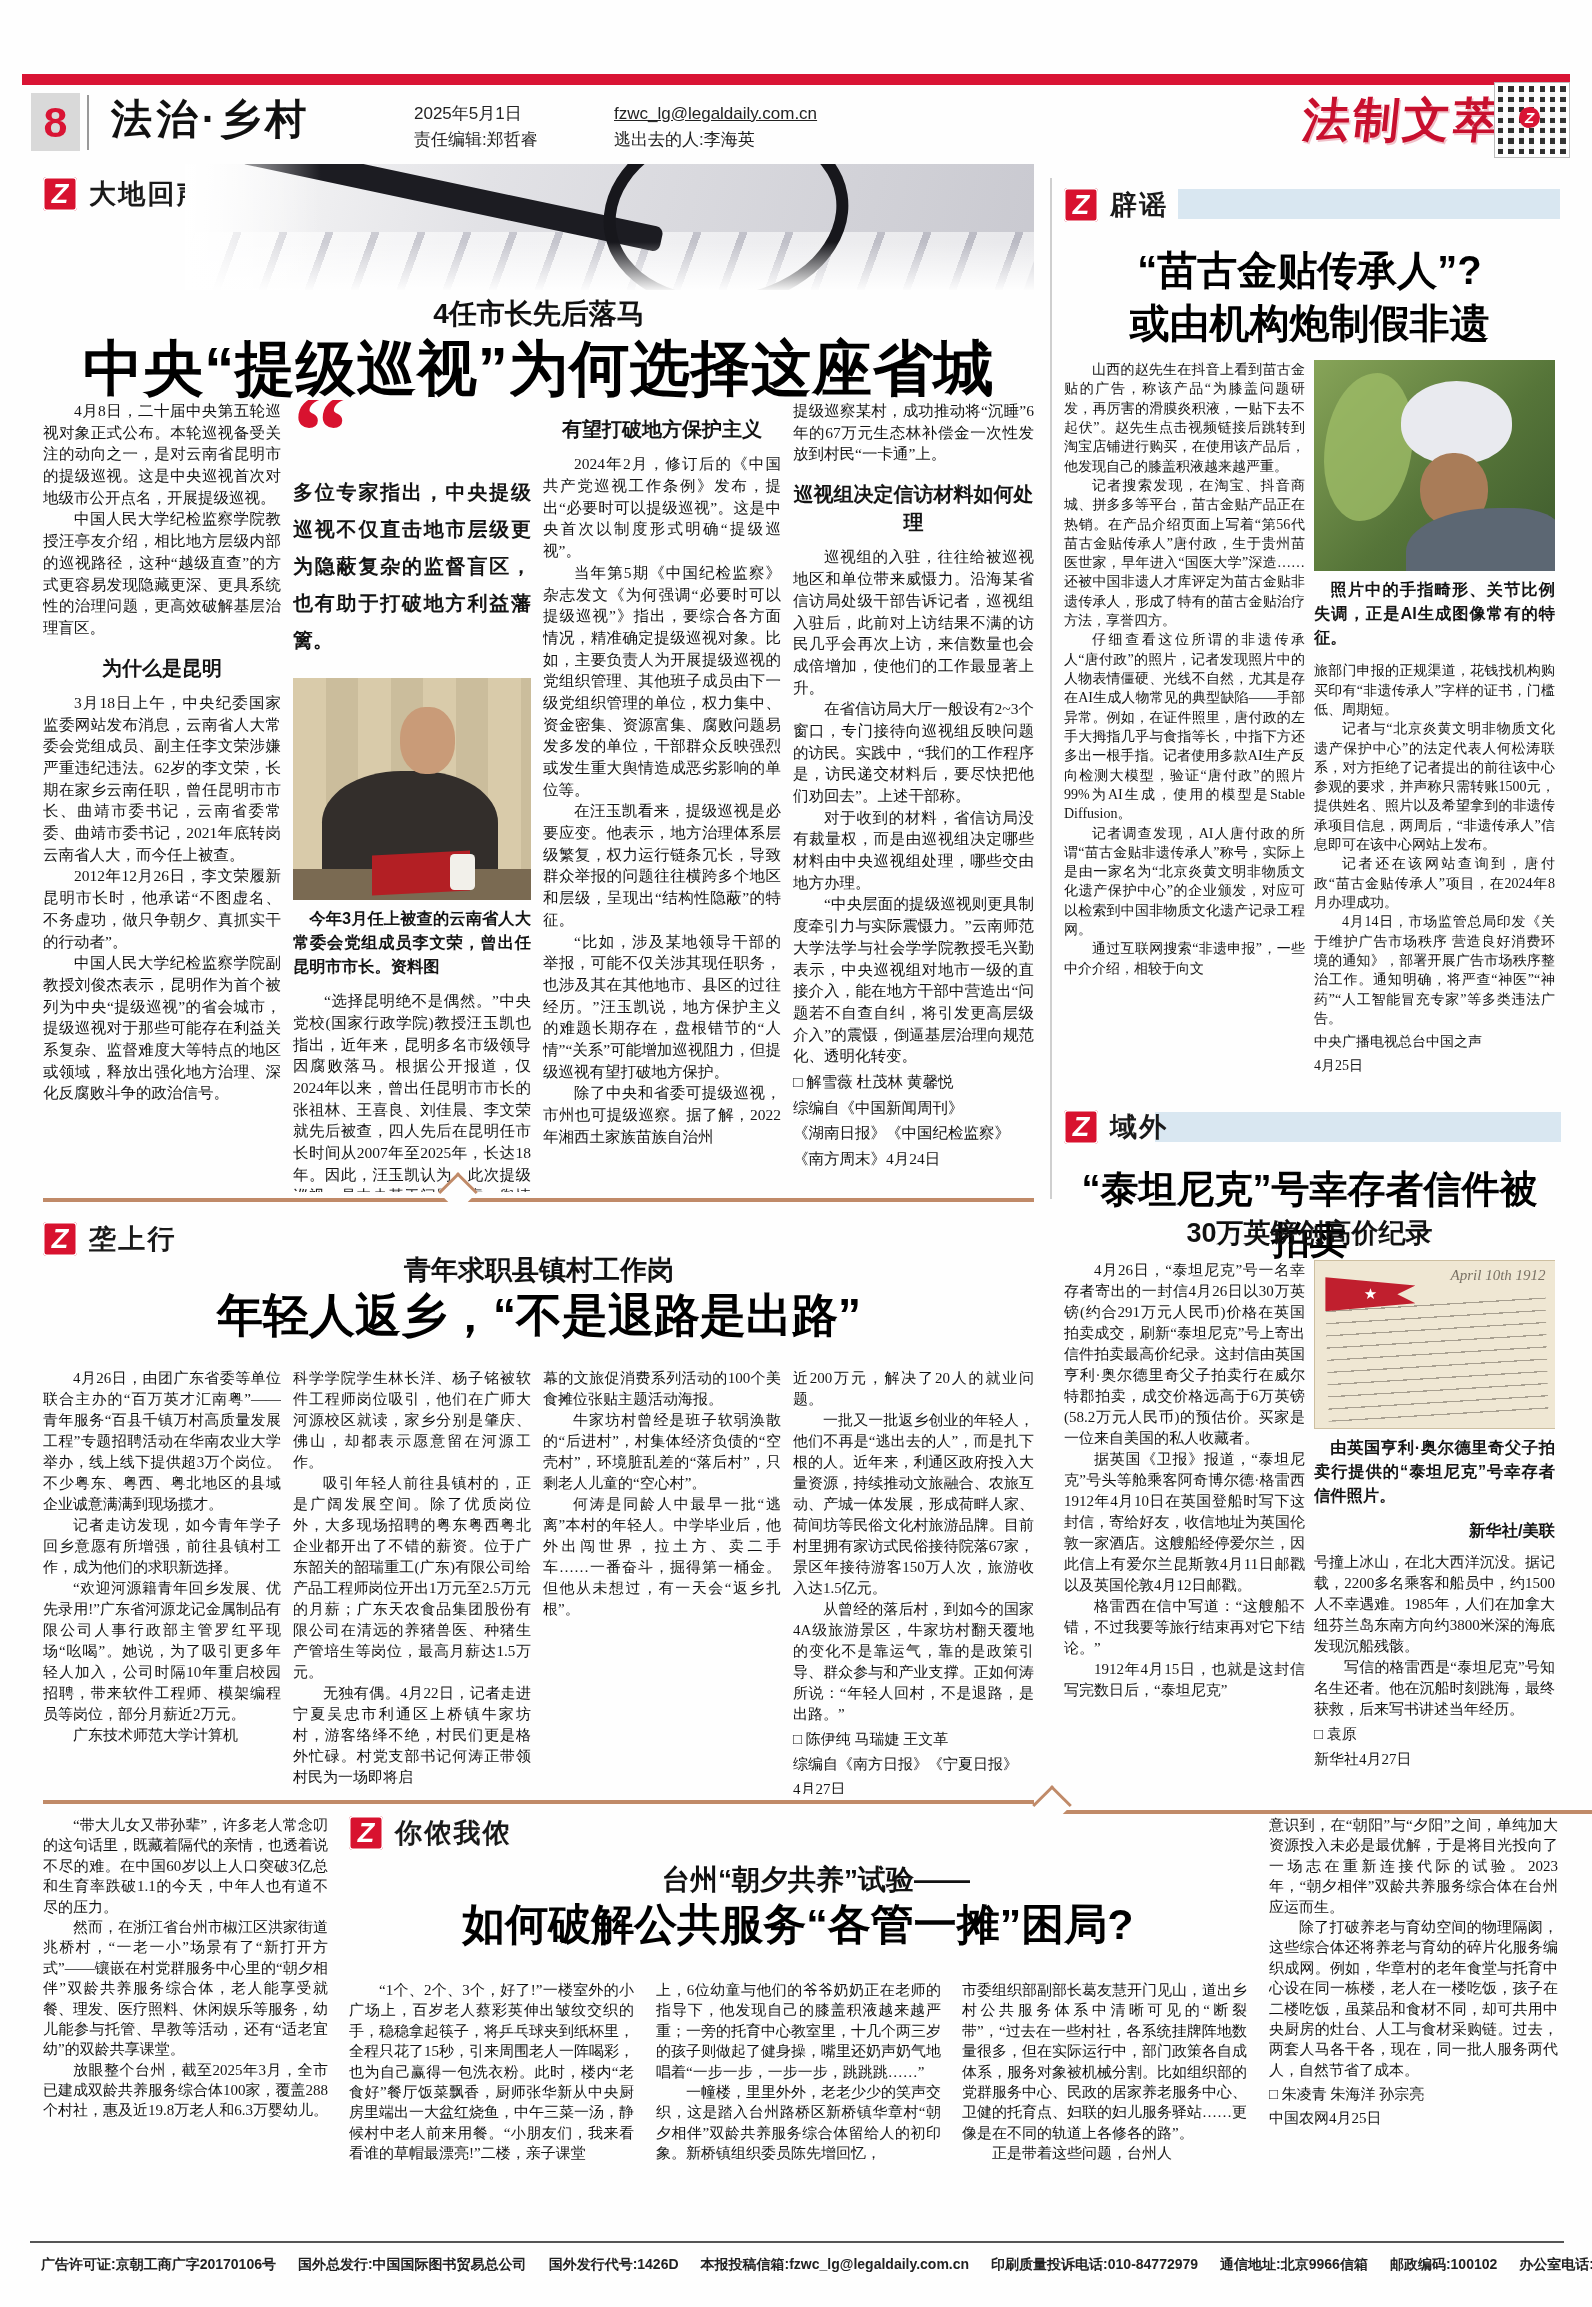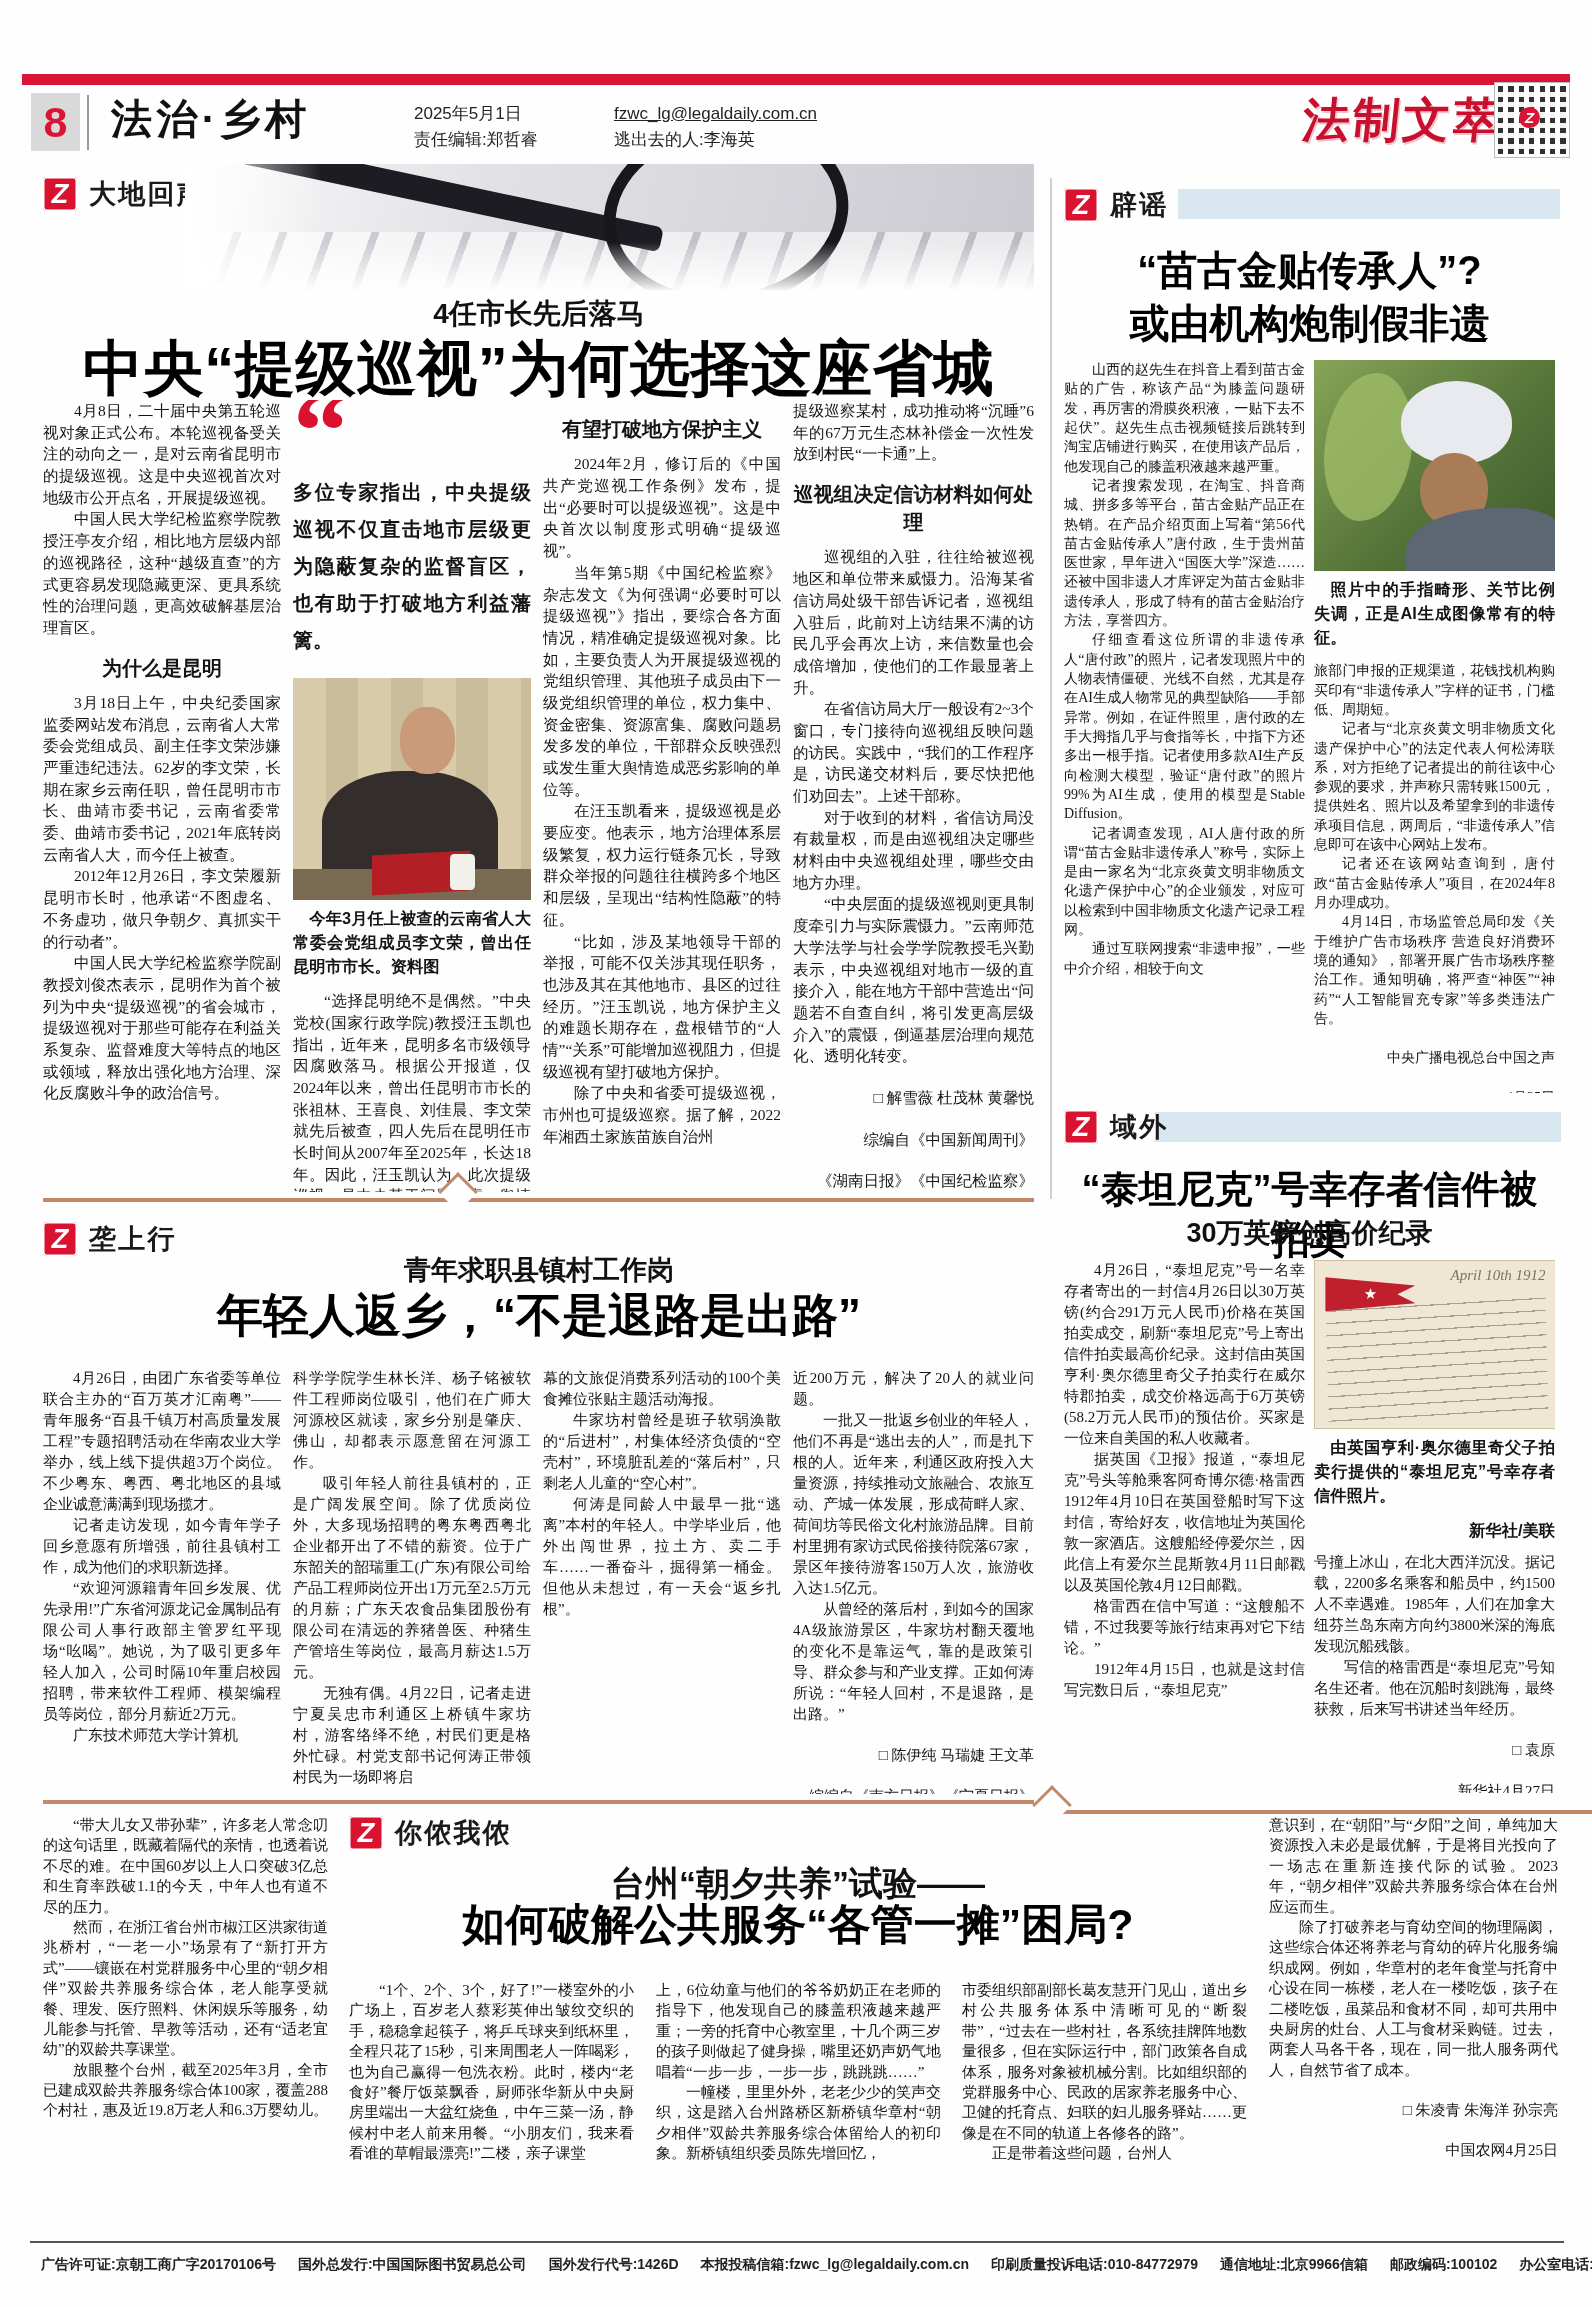--- a/index.html
+++ b/index.html
@@ -29,21 +29,21 @@
   .ztext{margin-left:12px;font-family:"Liberation Sans",sans-serif;font-weight:800;font-size:27px;color:#1a1a1a;letter-spacing:2.2px;}
   .bluebar{position:absolute;height:30px;background:#d9e7f1;}
   
   .kicker{position:absolute;text-align:center;font-family:"Liberation Sans",sans-serif;font-weight:bold;color:#111;}
   .bighead{position:absolute;text-align:center;font-family:"Liberation Sans",sans-serif;font-weight:900;color:#000;}
   
   .col{position:absolute;overflow:hidden;text-align:justify;}
   .para{margin:0;text-indent:2em;}
   .para.cont{text-indent:0;}
   .subhead{font-family:"Liberation Sans",sans-serif;font-weight:bold;text-align:center;margin:15px 0 10.4px;text-indent:0;}
-  .byline{text-align:right;text-indent:0;margin:20px 0 0;}
+  .byline{text-indent:0;margin:4px 0 0;}
   .m-col{font-size:15.5px;line-height:1.4;}  .m-col .subhead{font-size:20px;}
   .p-col{font-size:14px;line-height:1.38;}
   .l-col{font-size:15px;line-height:1.4;}
   .y-col{font-size:15px;line-height:1.4;}
   .b-col{font-size:15px;line-height:1.36;}
   
   .pq-mark{font-family:"Liberation Serif",serif;font-size:111px;line-height:.55;color:#d8122f;font-weight:bold;height:68px;}
   .pq-text{font-family:"Liberation Sans",sans-serif;font-weight:bold;font-size:20px;line-height:1.85;text-align:justify;margin:6px 0 19px;}
   
   .caption{font-family:"Liberation Sans",sans-serif;font-weight:bold;font-size:16.3px;line-height:1.45;
@@ -272,21 +272,21 @@
   <div class="col b-col" style="left:43px;top:1815px;width:285px;height:414px;">
       <p class="para">“带大儿女又带孙辈”，许多老人常念叨的这句话里，既藏着隔代的亲情，也透着说不尽的难。在中国60岁以上人口突破3亿总和生育率跌破1.1的今天，中年人也有道不尽的压力。</p>
       <p class="para">然而，在浙江省台州市椒江区洪家街道兆桥村，“一老一小”场景有了“新打开方式”——镶嵌在村党群服务中心里的“朝夕相伴”双龄共养服务综合体，老人能享受就餐、理发、医疗照料、休闲娱乐等服务，幼儿能参与托管、早教等活动，还有“适老宜幼”的双龄共享课堂。</p>
       <p class="para">放眼整个台州，截至2025年3月，全市已建成双龄共养服务综合体100家，覆盖288个村社，惠及近19.8万老人和6.3万婴幼儿。</p>
     </div>
 
   <div class="slabel" style="left:349px;top:1815px;">
     <span class="zbox">Z</span>
     <span class="ztext">你侬我侬</span>
   </div>
-  <div class="kicker" style="left:349px;top:1861px;width:898px;font-size:34px;">台州“朝夕共养”试验——</div>
+  <div class="kicker" style="left:367px;top:1861px;width:898px;font-size:28px;">台州“朝夕共养”试验——</div>
   <div class="bighead" style="left:349px;top:1896px;width:898px;font-size:43px;">如何破解公共服务“各管一摊”困局?</div>
 
   <div class="col b-col" style="left:349px;top:1980px;width:285px;height:248px;">
       <p class="para">“1个、2个、3个，好了!”一楼室外的小广场上，百岁老人蔡彩英伸出皱纹交织的手，稳稳拿起筷子，将乒乓球夹到纸杯里，全程只花了15秒，引来周围老人一阵喝彩，也为自己赢得一包洗衣粉。此时，楼内“老食好”餐厅饭菜飘香，厨师张华新从中央厨房里端出一大盆红烧鱼，中午三菜一汤，静候村中老人前来用餐。“小朋友们，我来看看谁的草帽最漂亮!”二楼，亲子课堂</p>
     </div>
   <div class="col b-col" style="left:656px;top:1980px;width:285px;height:248px;">
       <p class="para cont">上，6位幼童与他们的爷爷奶奶正在老师的指导下，他发现自己的膝盖积液越来越严重；一旁的托育中心教室里，十几个两三岁的孩子则做起了健身操，嘴里还奶声奶气地唱着“一步一步，一步一步，跳跳跳……”</p>
       <p class="para">一幢楼，里里外外，老老少少的笑声交织，这是踏入台州路桥区新桥镇华章村“朝夕相伴”双龄共养服务综合体留给人的初印象。新桥镇组织委员陈先增回忆，</p>
     </div>
   <div class="col b-col" style="left:962px;top:1980px;width:285px;height:248px;">

